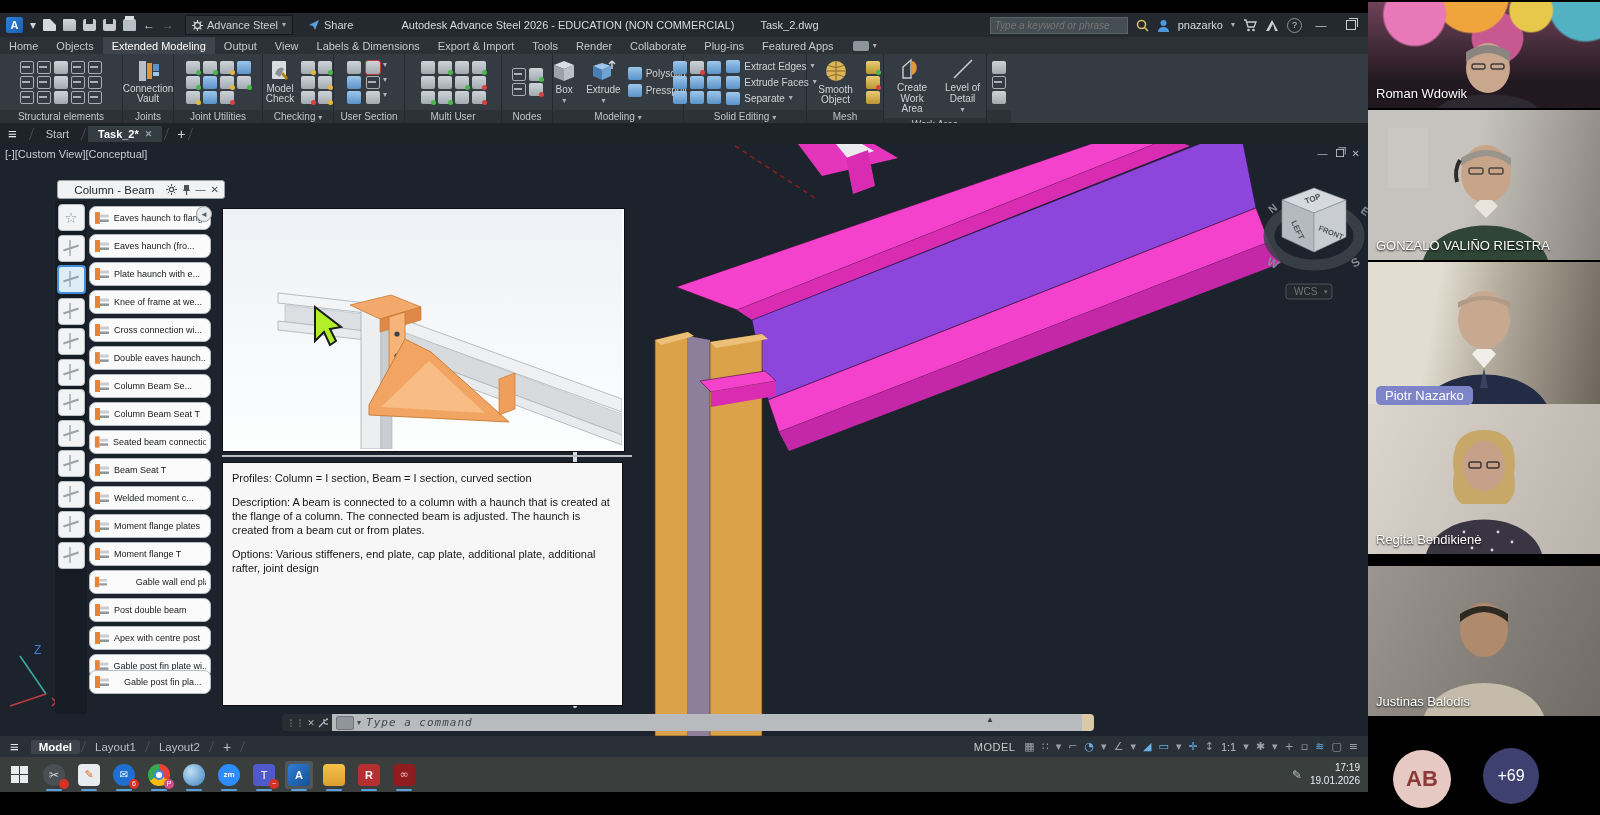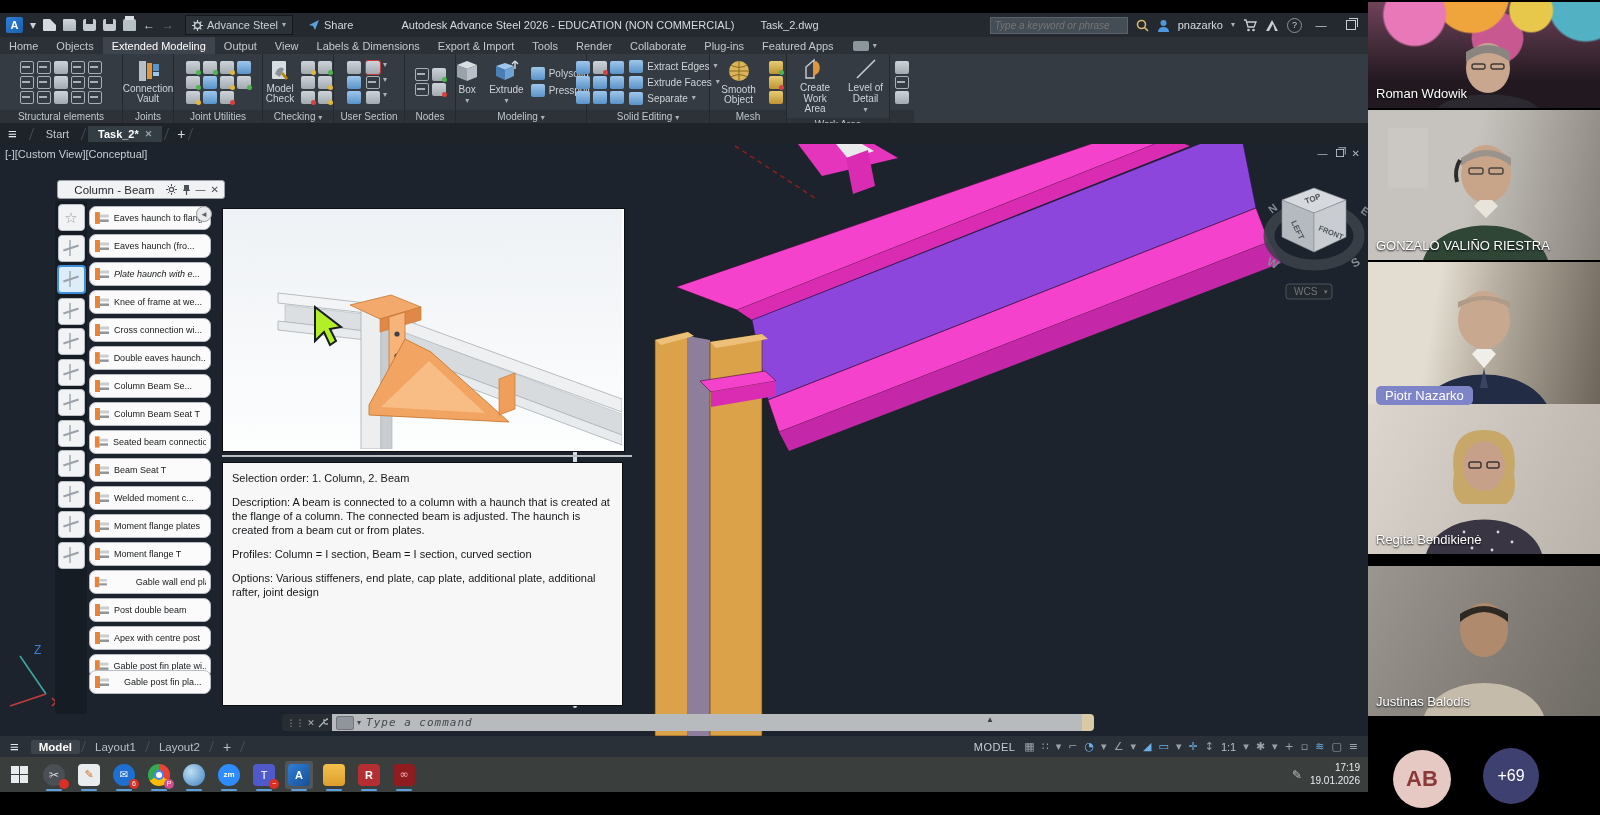--- a/index.html
+++ b/index.html
@@ -347,20 +347,39 @@
             <span class="ri redbox"></span>
               <span class="caret">▾</span>
             <span class="ri f"></span>
               <span class="caret">▾</span>
             <span class="ri"></span>
               <span class="caret">▾</span>
           </div>
         </div>
         <div class="rp-label">User Section</div>
       </div>
+      <div class="rp" style="width:96px">
+        <div class="rp-body">
+            <div class="ig" style="grid-template-columns:repeat(4,14px)">
+          <span class="ri"></span>
+              <span class="ri g"></span>
+              <span class="ri"></span>
+              <span class="ri g"></span>
+          <span class="ri"></span>
+              <span class="ri"></span>
+              <span class="ri g"></span>
+              <span class="ri r"></span>
+          <span class="ri g"></span>
+              <span class="ri g"></span>
+              <span class="ri"></span>
+              <span class="ri r"></span>
+        </div>
+          </div>
+        <div class="rp-label">Multi User</div>
+      </div>
       <div class="rp" style="width:50px">
         <div class="rp-body">
             <div class="ig" style="grid-template-columns:repeat(2,14px)">
           <span class="ri f"></span>
               <span class="ri g"></span>
           <span class="ri f"></span>
               <span class="ri r"></span>
         </div>
           </div>
         <div class="rp-label">Nodes</div>
@@ -596,21 +615,21 @@
               <span>Eaves haunch to flange</span>
             </div>
             <div class="pal-item" style="top: 28px;">
               <svg width="16" height="14" viewBox="0 0 16 14">
                 <rect x="1" y="1" width="5" height="12" fill="#e8833a"></rect>
                 <rect x="6" y="3.5" width="9" height="3" fill="#c9ced3"></rect>
                 <rect x="6" y="8.5" width="9" height="2.5" fill="#8f969c"></rect>
               </svg>
               <span>Eaves haunch (fro...</span>
             </div>
-            <div class="pal-item" style="top: 56px; font-style: italic;">
+            <div class="pal-item" style="top: 56px;">
               <svg width="16" height="14" viewBox="0 0 16 14">
                 <rect x="1" y="1" width="5" height="12" fill="#e8833a"></rect>
                 <rect x="6" y="3.5" width="9" height="3" fill="#c9ced3"></rect>
                 <rect x="6" y="8.5" width="9" height="2.5" fill="#8f969c"></rect>
               </svg>
               <span>Plate haunch with e...</span>
             </div>
             <div class="pal-item" style="top: 84px;">
               <svg width="16" height="14" viewBox="0 0 16 14">
                 <rect x="1" y="1" width="5" height="12" fill="#e8833a"></rect>
@@ -769,23 +788,22 @@
           <polygon points="158,198 262,204 206,152" fill="#f8bd85"></polygon>
 
           <polygon points="276,170 292,164 292,200 276,206" fill="#f09e5c" stroke="#c87830" stroke-width="0.7"></polygon>
 
           <path d="M92,98 L92,132 L101,123 L107,136 L113,132 L107,120 L118,118 Z" fill="#b2ef28" stroke="#1a1d20" stroke-width="2"></path>
         </svg>
       </div>
       <div class="panel-split"></div>
 
       <div class="descpanel">
-        <p>Selection order: 1. Column, 2. Beam</p>
+        <p>Profiles: Column = I section, Beam = I section, curved section</p>
         <p>Description: A beam is connected to a column with a haunch that is created at the flange of a column. The connected beam is adjusted. The haunch is created from a beam cut or from plates.</p>
-        <p>Profiles: Column = I section, Beam = I section, curved section</p>
         <p>Options:  Various stiffeners, end plate, cap plate, additional plate, additional rafter, joint design</p>
       </div>
     </div>
 
     <div class="cmdbar">
       <div class="cmd-left">
         <span>⋮⋮</span>
         <span>✕</span>
         <svg width="10" height="10" viewBox="0 0 10 10">
             <path d="M1 9l5-5M6 4a2.6 2.6 0 103-3l-1.6 1.6L6 2z" stroke="#aeb5bc" stroke-width="1.3" fill="none"></path>

